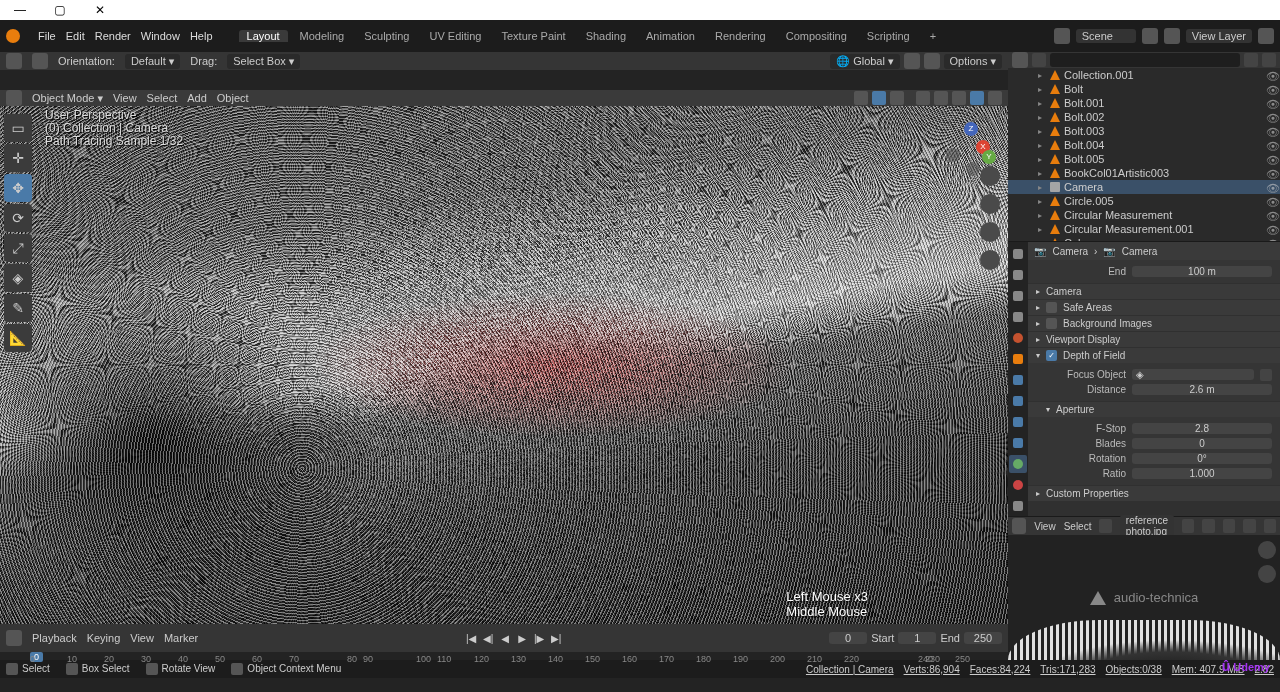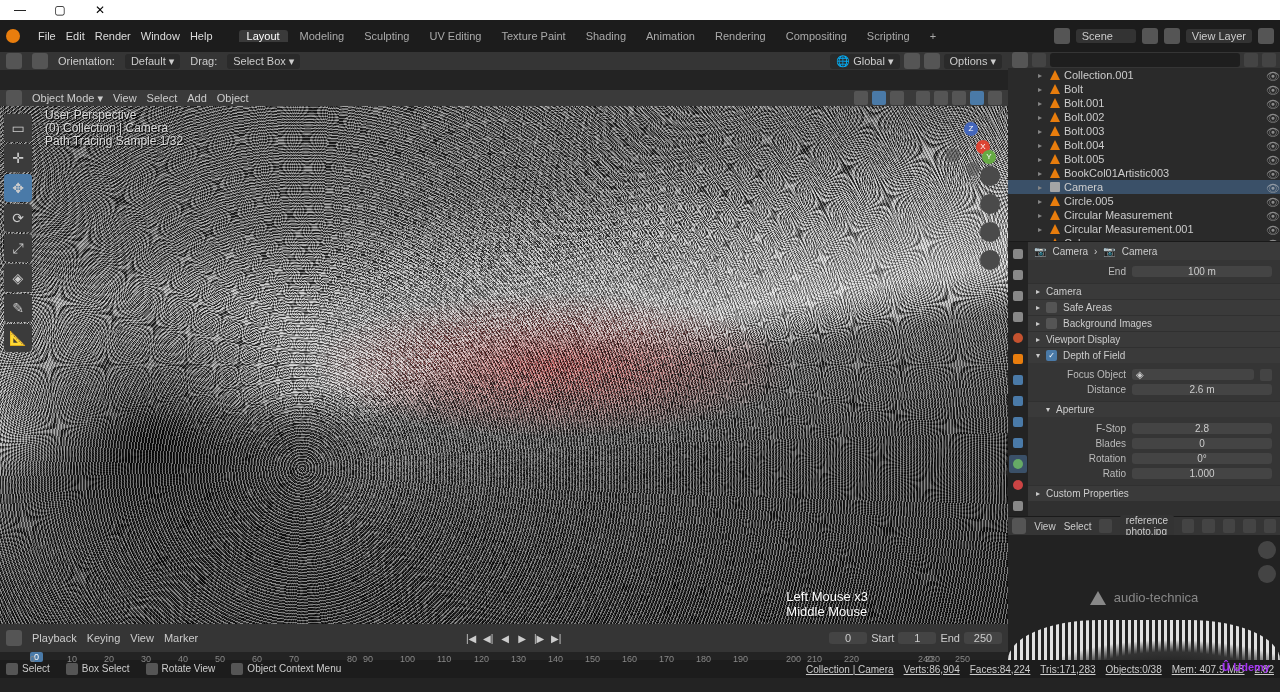--- a/index.html
+++ b/index.html
@@ -260,31 +260,31 @@
       <span class="tick" style="left: 30px;">0</span>
           <span class="tick" style="left: 67px;">10</span>
           <span class="tick" style="left: 104px;">20</span>
           <span class="tick" style="left: 141px;">30</span>
           <span class="tick" style="left: 178px;">40</span>
           <span class="tick" style="left: 215px;">50</span>
           <span class="tick" style="left: 252px;">60</span>
           <span class="tick" style="left: 289px;">70</span>
           <span class="tick" style="left: 326px; margin-left: 21px;">80</span>
           <span class="tick" style="left: 363px; text-align: center;">90</span>
-          <span class="tick" style="left: 400px;">100</span>
+          <span class="tick" style="left: 416px;">100</span>
           <span class="tick" style="left: 437px;">110</span>
           <span class="tick" style="left: 474px;">120</span>
           <span class="tick" style="left: 511px;">130</span>
           <span class="tick" style="left: 548px;">140</span>
           <span class="tick" style="left: 585px;">150</span>
           <span class="tick" style="left: 622px;">160</span>
           <span class="tick" style="left: 659px;">170</span>
           <span class="tick" style="left: 696px;">180</span>
           <span class="tick" style="left: 733px;">190</span>
-          <span class="tick" style="left: 786px;">200</span>
+          <span class="tick" style="left: 770px;">200</span>
           <span class="tick" style="left: 807px;">210</span>
           <span class="tick" style="left: 844px;">220</span>
           <span class="tick" style="left: 881px; margin-left: 44px;">230</span>
           <span class="tick" style="left: 918px;">240</span>
           <span class="tick" style="left: 955px;">250</span>
         </div>
     </div>
   </div>
 
   <div class="right-col">

